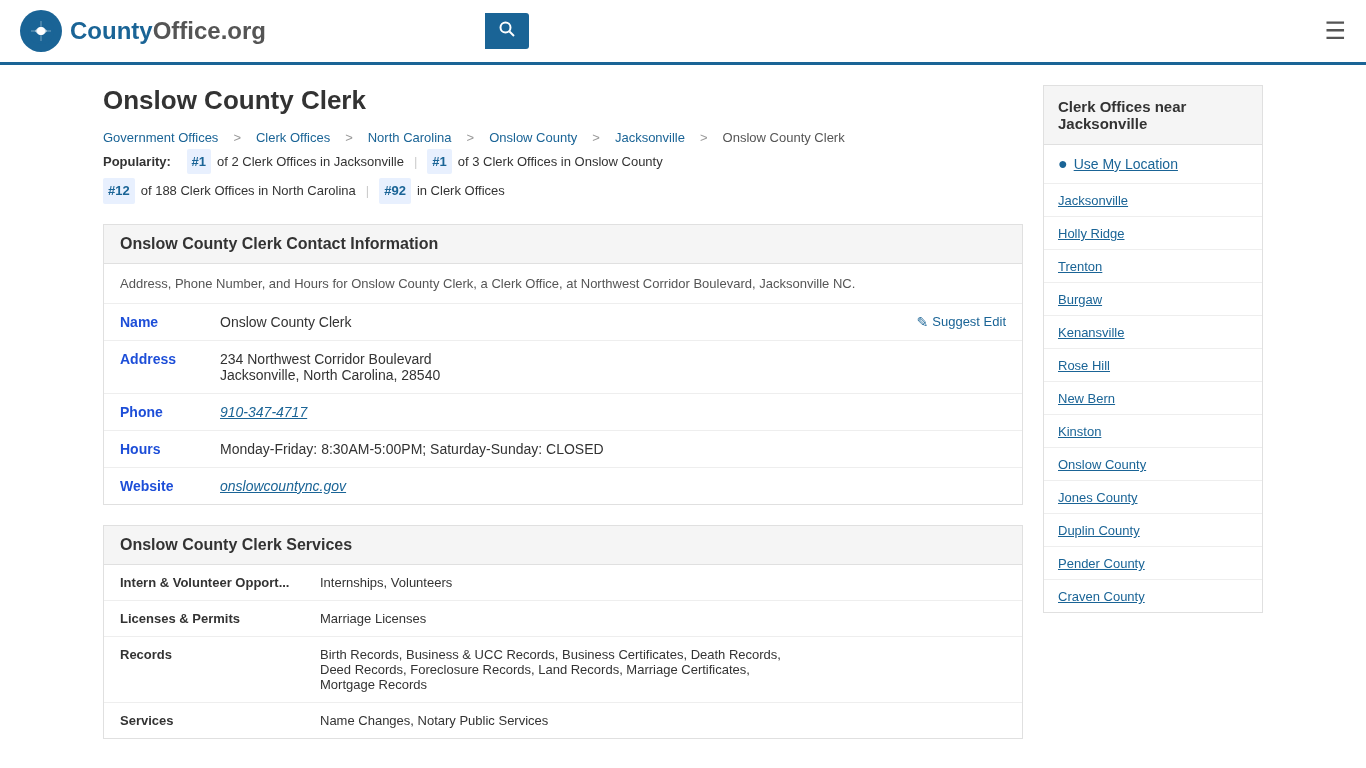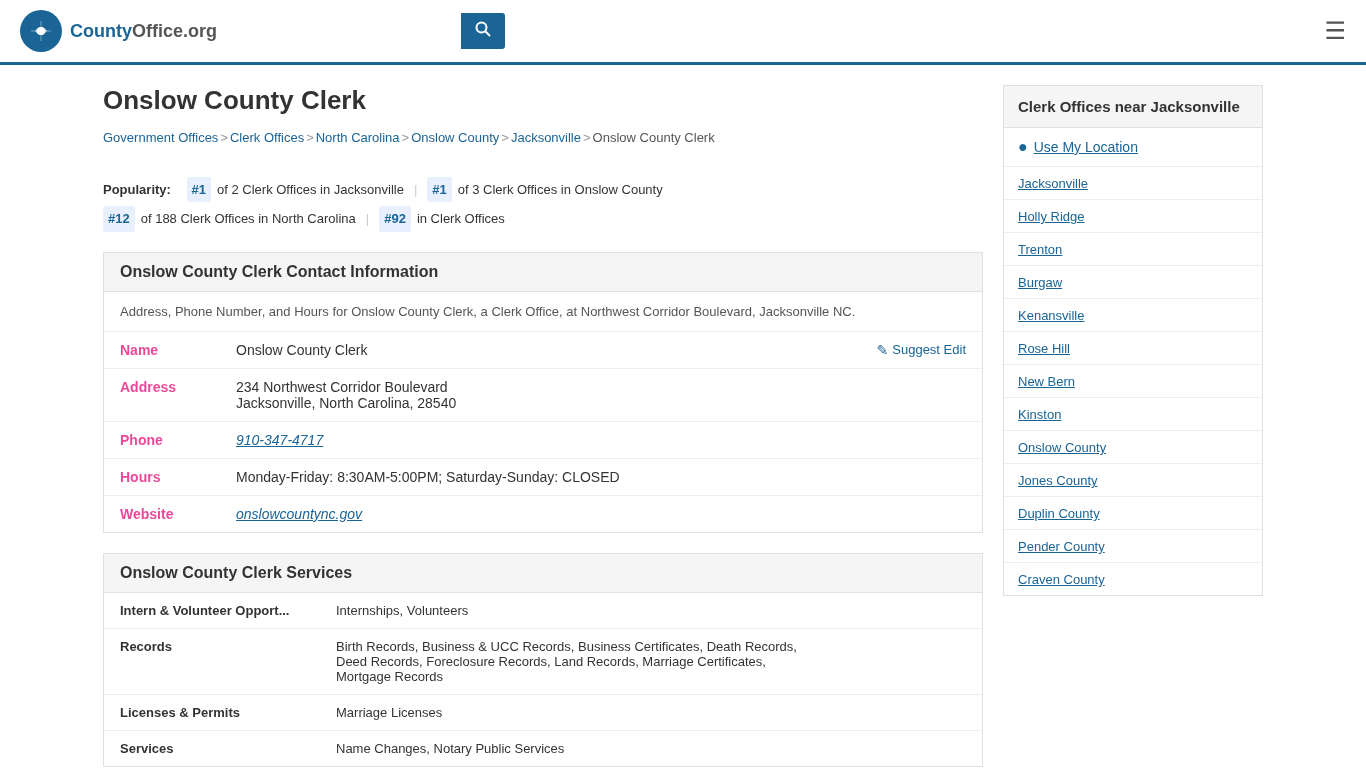--- a/index.html
+++ b/index.html
@@ -24,21 +24,21 @@
       height: 42px;
       background: #1a6496;
       border-radius: 50%;
       display: flex;
       align-items: center;
       justify-content: center;
       color: white;
       font-size: 18px;
     }
     .logo-text {
-      font-size: 18px;
+      font-size: 24px;
       font-weight: bold;
       color: #333;
     }
     .logo-text span {
       color: #1a6496;
     }
     .search-area {
       display: flex;
       align-items: center;
       flex: 1;
@@ -89,24 +89,24 @@
       font-weight: bold;
       color: #333;
       margin-bottom: 14px;
     }
 
     
     .breadcrumb {
       display: flex;
       align-items: center;
       flex-wrap: wrap;
-      gap: 0;
+      gap: 13px;
       font-size: 13px;
       color: #555;
-      margin-bottom: 32px;
+      margin-bottom: 4px;
     }
     .breadcrumb a {
       color: #1a6496;
       text-decoration: none;
     }
     .breadcrumb .sep { color: #999; margin: 0 2px; }
 
     
     .popularity {
       margin-bottom: 20px;
@@ -154,23 +154,23 @@
     }
     .contact-row {
       display: flex;
       padding: 10px 16px;
       border-bottom: 1px solid #eee;
       align-items: flex-start;
     }
     .contact-row:last-child { border-bottom: none; }
     .contact-label {
       font-weight: bold;
-      width: 116px;
+      width: 100px;
       flex-shrink: 0;
-      color: #ec4899;
+      color: #1d4ed8;
     }
     .contact-value {
       flex: 1;
       color: #333;
     }
     .contact-value a {
       color: #1a6496;
       text-decoration: underline;
       font-style: italic;
     }
@@ -192,34 +192,34 @@
     }
     .service-row {
       display: flex;
       padding: 10px 16px;
       border-bottom: 1px solid #eee;
       align-items: flex-start;
     }
     .service-row:last-child { border-bottom: none; align-items: center; }
     .service-label {
       font-weight: bold;
-      width: 216px;
+      width: 200px;
       flex-shrink: 0;
       color: #333;
       font-size: 13px;
     }
     .service-value {
       flex: 1;
       color: #333;
       font-size: 13px;
     }
 
     
     .sidebar {
-      width: 260px;
+      width: 220px;
       flex-shrink: 0;
     }
     .sidebar-header {
       background: #f5f5f5;
       border: 1px solid #e0e0e0;
       padding: 12px 14px;
       font-size: 15px;
       font-weight: bold;
       color: #333;
       margin-bottom: 0;
@@ -374,27 +374,27 @@
     <div class="section-header-wrapper">
       <div class="section-header">Onslow County Clerk Services</div>
       <div class="services-section">
 
         <div class="service-row">
           <div class="service-label">Intern &amp; Volunteer Opport...</div>
           <div class="service-value">Internships, Volunteers</div>
         </div>
 
         <div class="service-row">
+          <div class="service-label">Licenses &amp; Permits</div>
+          <div class="service-value">Marriage Licenses</div>
+        </div>
+
+        <div class="service-row">
           <div class="service-label">Records</div>
           <div class="service-value">Birth Records, Business &amp; UCC Records, Business Certificates, Death Records,<br>Deed Records, Foreclosure Records, Land Records, Marriage Certificates,<br>Mortgage Records</div>
-        </div>
-
-        <div class="service-row">
-          <div class="service-label">Licenses &amp; Permits</div>
-          <div class="service-value">Marriage Licenses</div>
         </div>
 
         <div class="service-row">
           <div class="service-label">Services</div>
           <div class="service-value">Name Changes, Notary Public Services</div>
         </div>
 
       </div>
     </div>
 

